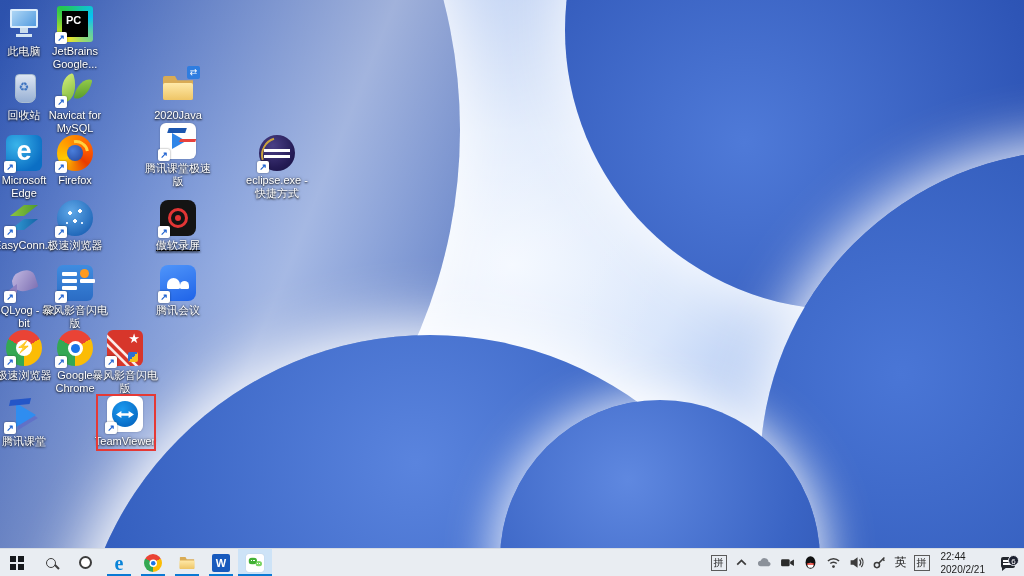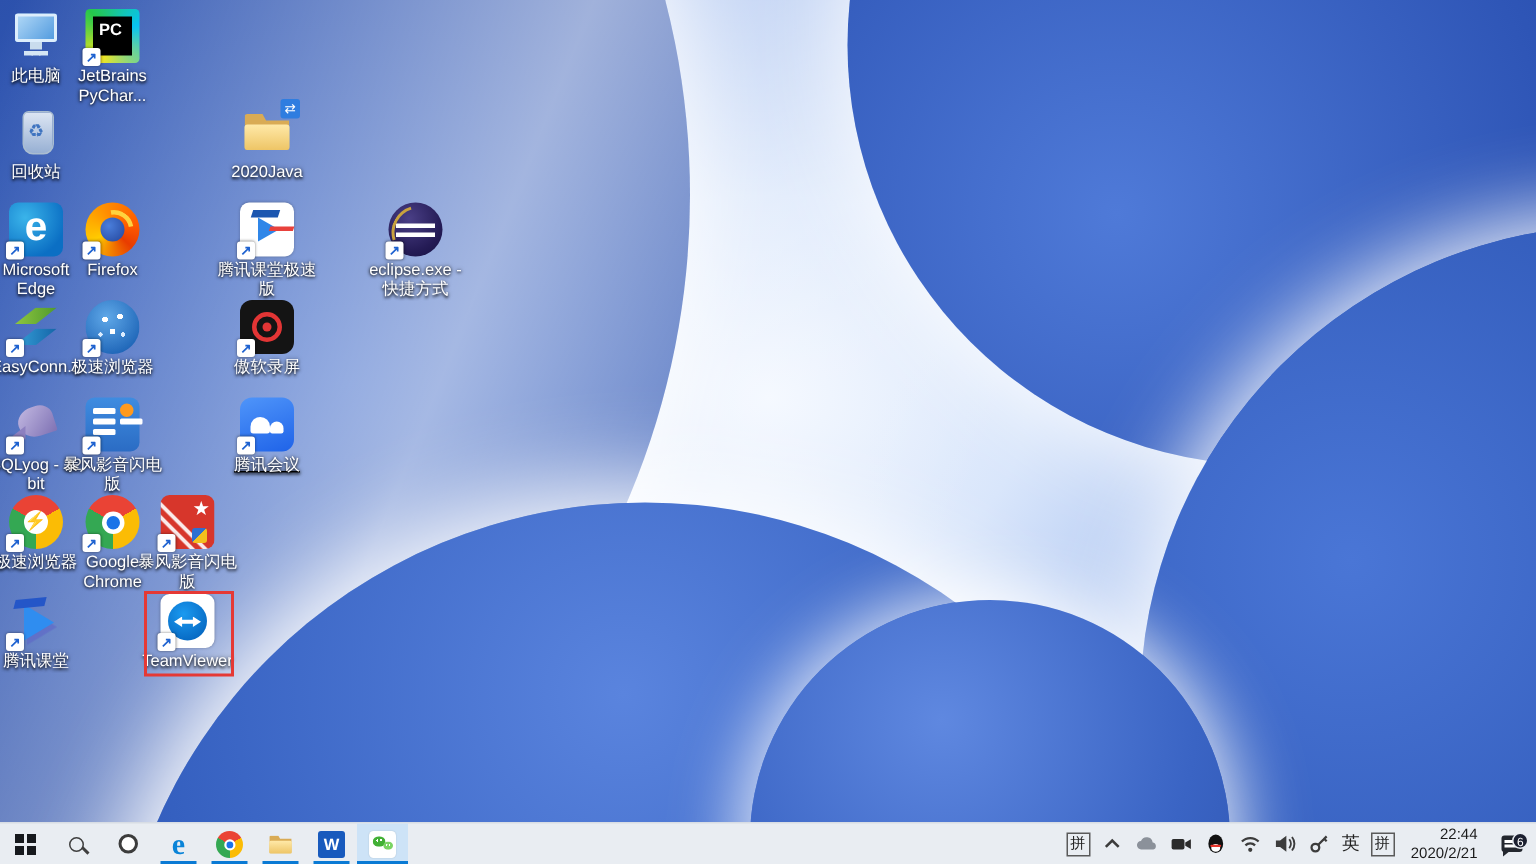--- a/index.html
+++ b/index.html
@@ -202,21 +202,21 @@
     right:-5px; bottom:-1px; transform:rotate(45deg); }
   .cortana-glyph { width:13px; height:13px; border:2px solid #3c3c3c; border-radius:50%; background:#fff; }
   .glyph-e { color:#0a84d8; font-weight:bold; font-size:20px; line-height:1; font-family:"Liberation Serif", serif; }
 
   #tray { margin-left:auto; display:flex; align-items:center; gap:7px; padding-right:4px; }
   .ime-box { width:16px; height:16px; border:1px solid #5a5a5a; font-size:10px; line-height:14px;
     text-align:center; color:#222; background:transparent; }
   .tray-text { font-size:12px; color:#222; }
   .tray-ico { width:16px; height:16px; display:flex; align-items:center; justify-content:center; }
   .tray-ico svg { width:15px; height:15px; }
-  #clock { text-align:right; font-size:10px; line-height:1.3; padding:0 4px; white-space:nowrap; }
+  #clock { font-size:10px; line-height:1.3; padding:0 4px; white-space:nowrap; }
   #notif { position:relative; width:24px; display:flex; align-items:center; justify-content:center; }
   .notif-glyph { width:14px; height:11px; background:#23272e; border-radius:2px; position:relative; }
   .notif-glyph::before { content:''; position:absolute; left:2px; top:3px; width:9px; height:1.5px;
     background:#fff; box-shadow:0 3px 0 0 #fff; }
   .notif-glyph::after { content:''; position:absolute; left:1px; bottom:-3px; width:0; height:0;
     border-top:4px solid #23272e; border-right:5px solid transparent; }
   .notif-badge { position:absolute; right:1px; bottom:2px; width:11px; height:11px; border-radius:50%;
     background:#1c2averag0; background:#1c2030; color:#fff; font-size:8px; line-height:11px; text-align:center;
     border:1px solid #e9edf2; }
 </style>
@@ -236,45 +236,51 @@
 
   <div id="desktop">
       <div class="icon-cell" style="left: -9px; top: 6px;">
         <div class="dicon i-this-pc"></div>
         <div class="dlabel">此电脑</div>
       </div>
       <div class="icon-cell" style="left: 42px; top: 6px;">
         <div class="dicon i-pycharm">
           <span class="sc-arrow"></span>
         </div>
-        <div class="dlabel">JetBrains PyChar...</div>
+        <div class="dlabel">JetBrains Google...</div>
       </div>
       <div class="icon-cell" style="left: -9px; top: 70px;">
         <div class="dicon i-recycle-bin"></div>
         <div class="dlabel">回收站</div>
       </div>
+      <div class="icon-cell" style="left: 42px; top: 70px;">
+        <div class="dicon i-navicat">
+          <span class="sc-arrow"></span>
+        </div>
+        <div class="dlabel">Navicat for MySQL</div>
+      </div>
       <div class="icon-cell" style="left: 145px; top: 70px;">
         <div class="dicon i-java-folder">
           <span class="sync-badge"></span>
         </div>
         <div class="dlabel">2020Java</div>
       </div>
       <div class="icon-cell" style="left: -9px; top: 135px;">
         <div class="dicon i-ms-edge">
           <span class="sc-arrow"></span>
         </div>
         <div class="dlabel">Microsoft Edge</div>
       </div>
       <div class="icon-cell" style="left: 42px; top: 135px;">
         <div class="dicon i-firefox">
           <span class="sc-arrow"></span>
         </div>
         <div class="dlabel">Firefox</div>
       </div>
-      <div class="icon-cell" style="left: 145px; top: 135px;">
+      <div class="icon-cell" style="left: 145px; top: 123px;">
         <div class="dicon i-tclass-speed">
           <span class="sc-arrow"></span>
         </div>
         <div class="dlabel">腾讯课堂极速版</div>
       </div>
       <div class="icon-cell" style="left: 244px; top: 135px;">
         <div class="dicon i-eclipse">
           <span class="sc-arrow"></span>
         </div>
         <div class="dlabel">eclipse.exe - 快捷方式</div>
@@ -284,39 +290,39 @@
           <span class="sc-arrow"></span>
         </div>
         <div class="dlabel">EasyConn...</div>
       </div>
       <div class="icon-cell" style="left: 42px; top: 200px;">
         <div class="dicon i-zuixin">
           <span class="sc-arrow"></span>
         </div>
         <div class="dlabel">极速浏览器</div>
       </div>
-      <div class="icon-cell" style="left: 145px; top: 200px;">
+      <div class="icon-cell" style="left: 145px; top: 200px; text-decoration: underline;">
         <div class="dicon i-apowerrec">
           <span class="sc-arrow"></span>
         </div>
         <div class="dlabel">傲软录屏</div>
       </div>
       <div class="icon-cell" style="left: -9px; top: 265px;">
         <div class="dicon i-sqlyog">
           <span class="sc-arrow"></span>
         </div>
         <div class="dlabel">SQLyog - 32 bit</div>
       </div>
       <div class="icon-cell" style="left: 42px; top: 265px;">
         <div class="dicon i-baofeng">
           <span class="sc-arrow"></span>
         </div>
         <div class="dlabel">暴风影音闪电版</div>
       </div>
-      <div class="icon-cell" style="left: 145px; top: 265px; text-decoration: underline;">
+      <div class="icon-cell" style="left: 145px; top: 265px;">
         <div class="dicon i-tmeeting">
           <span class="sc-arrow"></span>
         </div>
         <div class="dlabel">腾讯会议</div>
       </div>
       <div class="icon-cell" style="left: -9px; top: 330px;">
         <div class="dicon i-jisu-browser">
           <span class="sc-arrow"></span>
         </div>
         <div class="dlabel">极速浏览器</div>

